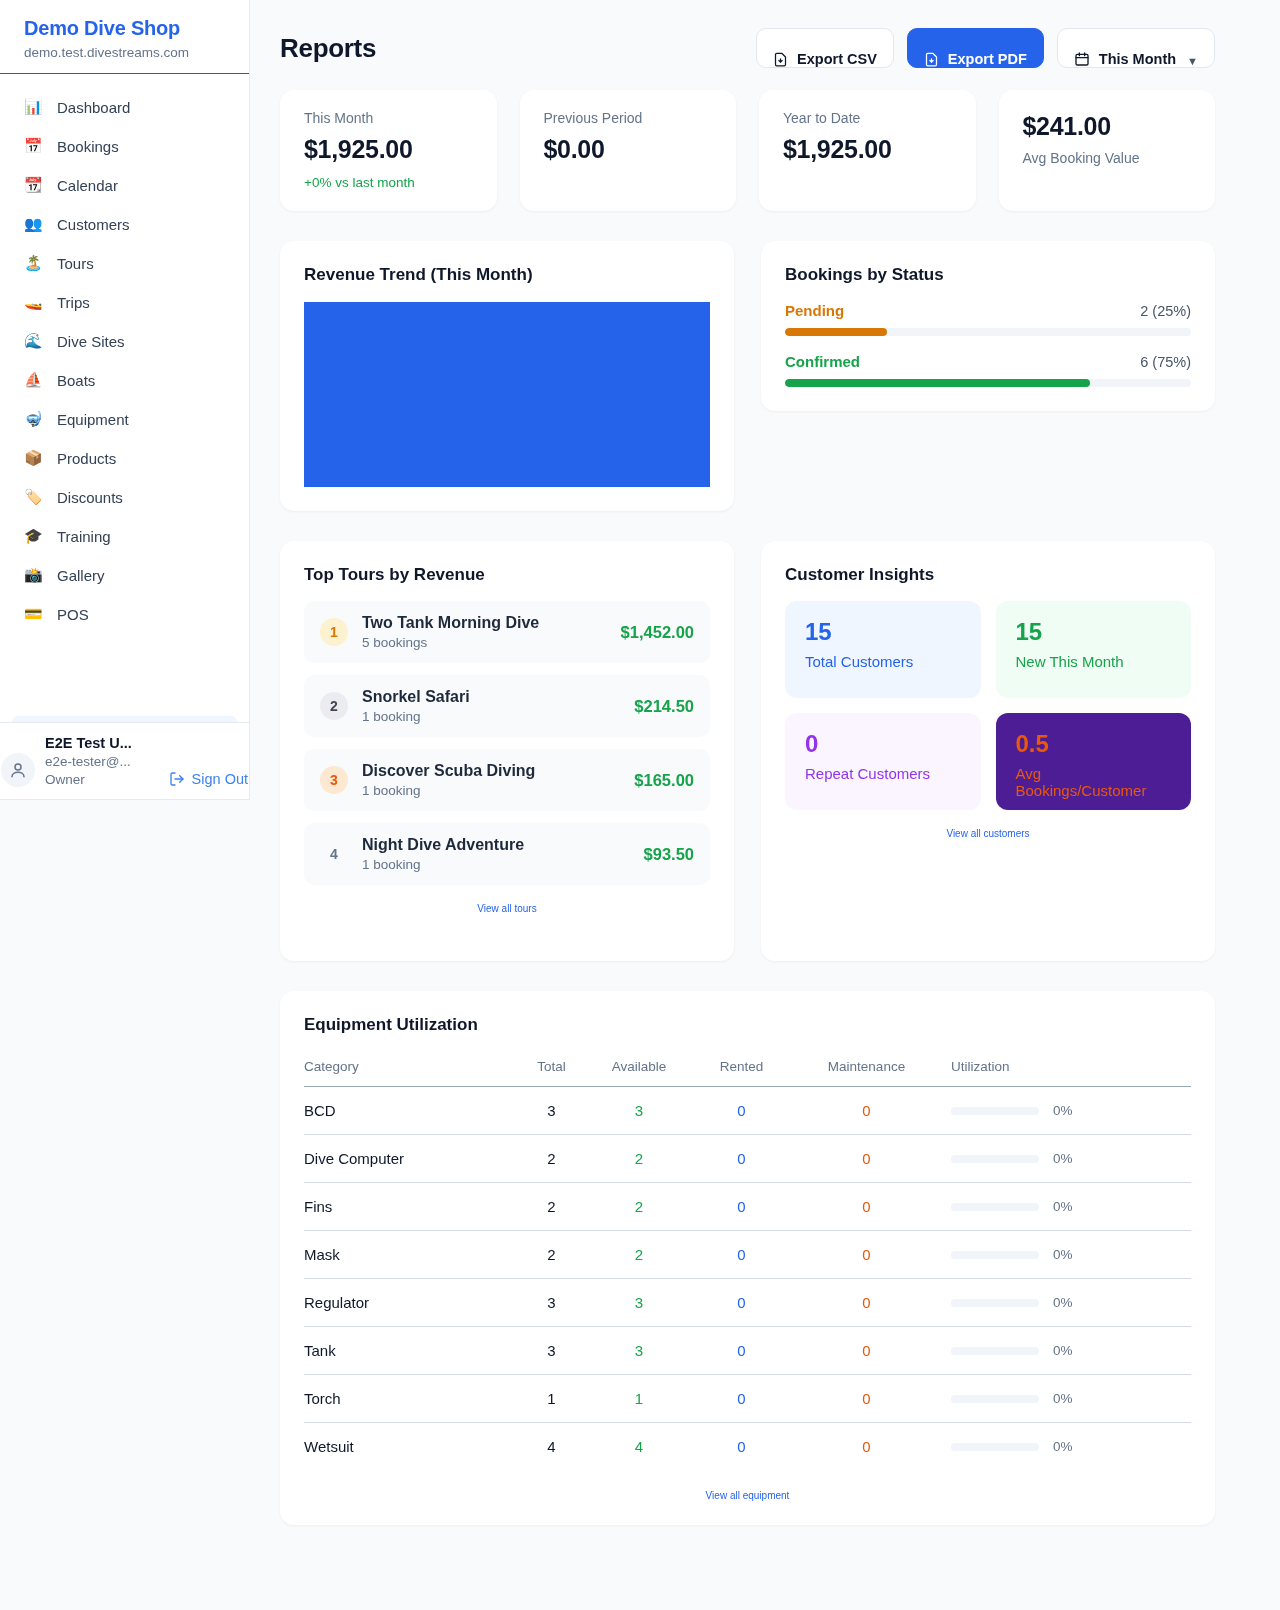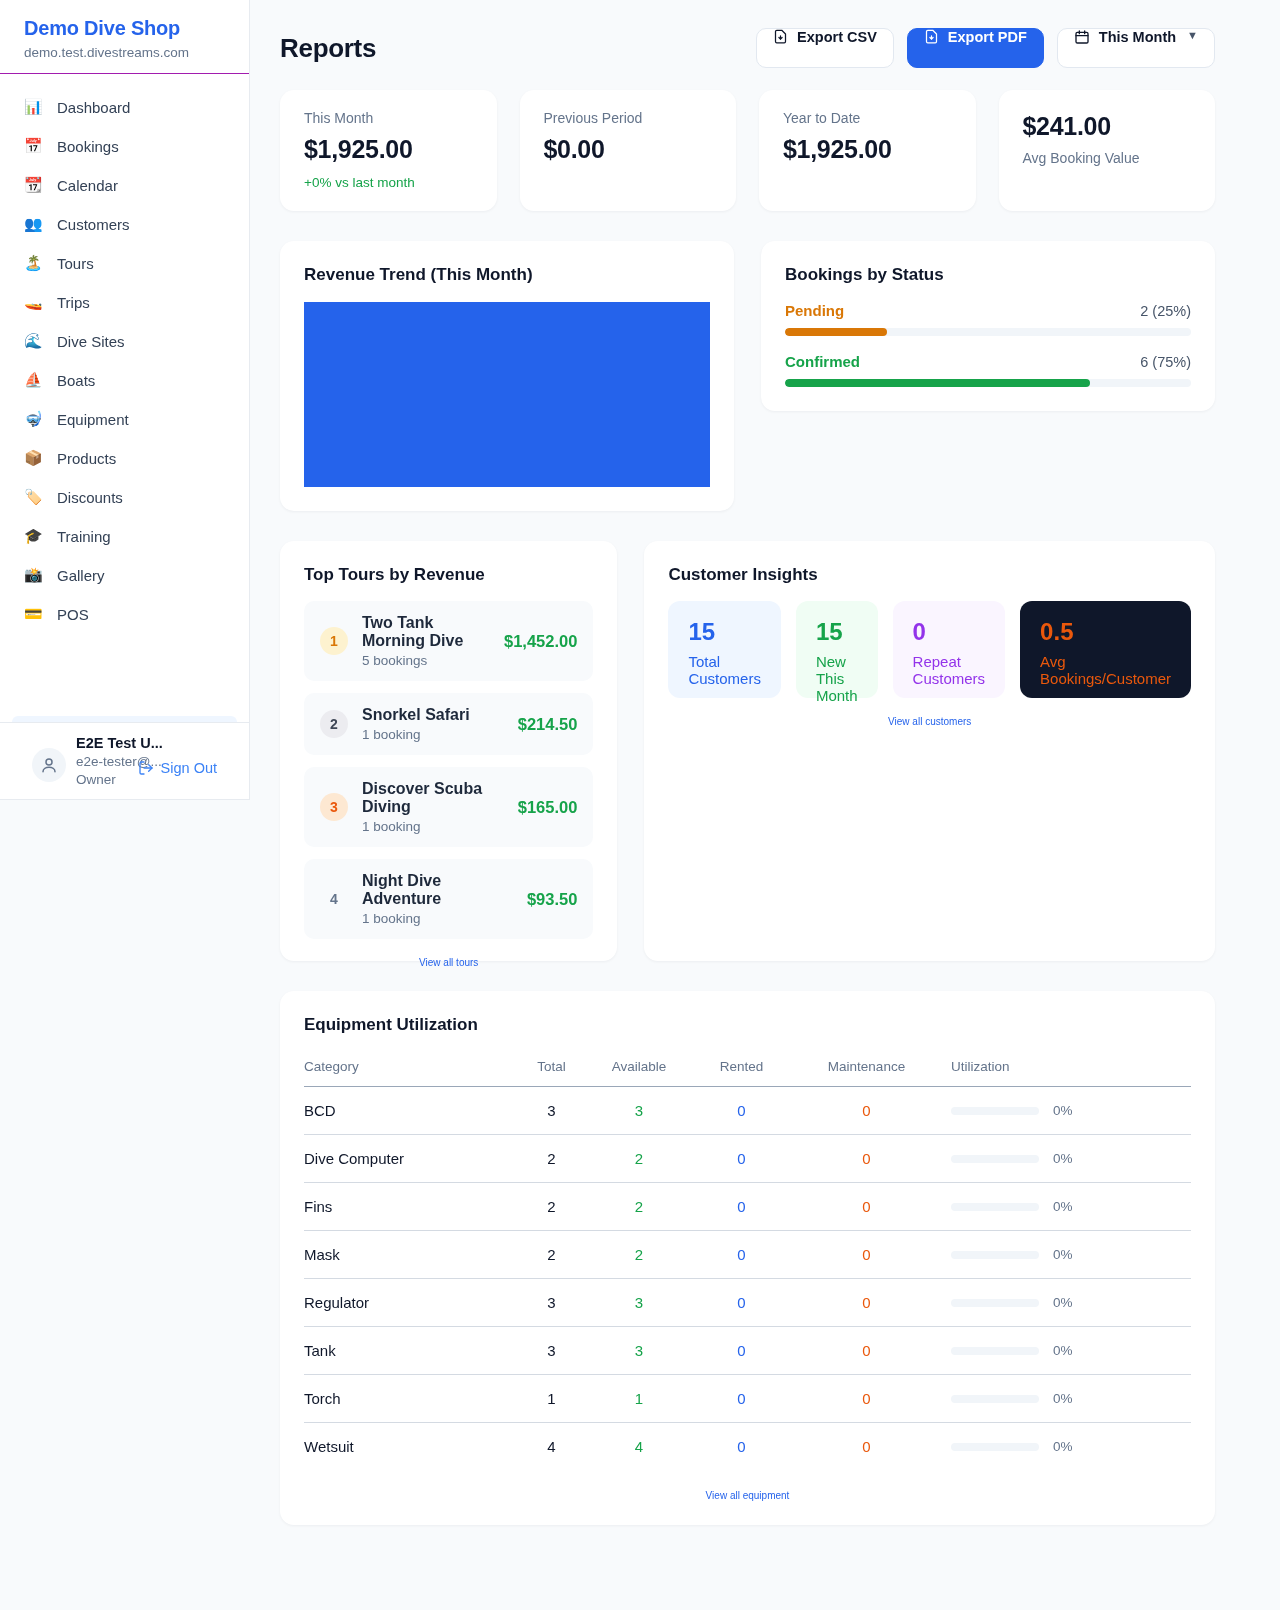--- a/index.html
+++ b/index.html
@@ -11,37 +11,37 @@
            border-right:1px solid #e7ebf0;border-bottom:1px solid #e7ebf0;
            display:flex;flex-direction:column}
   .brand{padding:17px 24px 13px;border-bottom:1px solid #a21caf}
   .brand-name{font-size:20px;font-weight:700;color:#2563eb;letter-spacing:-.2px}
   .brand-domain{font-size:13.5px;color:#64748b;margin-top:5px}
   .nav{flex:1;padding:14px 12px 0;overflow:hidden}
   .nav-item{display:flex;align-items:center;gap:13px;padding:10px 12px;border-radius:8px;
             font-size:15px;color:#334155;margin-bottom:1px;cursor:pointer}
   .nav-icon{width:20px;font-size:15px;text-align:center;flex-shrink:0}
   .active-stub{height:6px;margin:2px 12px 0;background:#eff6ff;border-radius:8px 8px 0 0}
-  .user-footer{border-top:1px solid #e7ebf0;padding:10px 32px 12px;display:flex;
-               align-items:center;gap:10px}
+  .user-footer{border-top:1px solid #e7ebf0;padding:10px 1px 12px;display:flex;
+               align-items:flex-end;gap:10px}
   .avatar{width:34px;height:34px;border-radius:50%;background:#f1f5f9;color:#64748b;
           display:flex;align-items:center;justify-content:center;margin-top:9px;flex-shrink:0}
   .user-meta{flex:1;min-width:0}
   .user-name{font-size:14.5px;font-weight:700;white-space:nowrap;margin-top:2px}
   .user-email{font-size:13.5px;color:#64748b;margin-top:3px;white-space:nowrap}
   .user-role{font-size:13.5px;color:#64748b;margin-top:3px}
   .signout{display:flex;align-items:center;gap:7px;color:#3b82f6;font-size:14.5px;
            margin-top:16px;cursor:pointer;white-space:nowrap}
 
   
   .main{position:absolute;left:250px;top:0;width:1030px;padding:28px 65px 40px 30px}
   .page-header{display:flex;justify-content:space-between;align-items:center;margin-bottom:22px}
   .page-title{font-size:26px;font-weight:700;letter-spacing:-.3px}
   .header-actions{display:flex;gap:13px}
-  .btn{display:flex;align-items:flex-start;gap:9px;height:40px;padding:0 16px;border-radius:10px;
+  .btn{display:flex;align-items:flex-end;gap:9px;height:40px;padding:0 16px;border-radius:10px;
        font-size:14.5px;font-weight:600;border:1px solid #e2e8f0;background:#fff;color:#0f172a;
        cursor:pointer;font-family:inherit}
   .btn-primary{background:#2563eb;border-color:#2563eb;color:#fff}
   .chev{font-size:11px;color:#475569;margin-left:2px}
 
   .card{background:#fff;border-radius:14px;box-shadow:0 1px 3px rgba(15,23,42,.05)}
 
   .stats-grid{display:grid;grid-template-columns:repeat(4,1fr);gap:23px;margin-bottom:30px}
   .stat-card{padding:20px 24px;min-height:121px}
   .stat-label{font-size:14px;color:#64748b}
@@ -68,21 +68,21 @@
              padding:13px 16px;margin-bottom:12px}
   .rank{width:28px;height:28px;border-radius:50%;display:flex;align-items:center;
         justify-content:center;font-size:14px;font-weight:600;flex-shrink:0}
   .tour-info{flex:1}
   .tour-name{font-size:16px;font-weight:600;color:#1e293b}
   .tour-sub{font-size:13.5px;color:#64748b;margin-top:3px}
   .tour-amount{font-size:16.5px;font-weight:700;color:#16a34a}
   .view-link{display:block;text-align:center;color:#2563eb;font-size:10px;margin-top:18px;
              cursor:pointer}
 
-  .insights-grid{display:grid;grid-template-columns:1fr 1fr 1fr 1fr;gap:15px;margin-top:16px}
+  .insights-grid{display:grid;grid-template-columns:1fr 1fr;gap:15px;margin-top:16px}
   .insight-box{border-radius:12px;padding:17px 20px;height:97px}
   .insight-value{font-size:24px;font-weight:700}
   .insight-label{font-size:15px;font-weight:500;margin-top:7px}
 
   .equip-card{padding:24px}
   table{width:100%;border-collapse:collapse;margin-top:14px}
   th{font-size:13.5px;color:#64748b;font-weight:400;text-align:center;
      padding:10px 0 12px;border-bottom:1px solid #9aa7b8}
   th.left{text-align:left}
   td{font-size:15px;padding:15px 0;border-bottom:1px solid #d4dae2;text-align:center}
@@ -318,21 +318,21 @@
             <div class="insight-label" style="color: rgb(37, 99, 235);">Total Customers</div>
           </div>
           <div class="insight-box" style="background: rgb(240, 253, 244);">
             <div class="insight-value" style="color: rgb(22, 163, 74);">15</div>
             <div class="insight-label" style="color: rgb(22, 163, 74);">New This Month</div>
           </div>
           <div class="insight-box" style="background: rgb(250, 245, 255);">
             <div class="insight-value" style="color: rgb(147, 51, 234);">0</div>
             <div class="insight-label" style="color: rgb(147, 51, 234);">Repeat Customers</div>
           </div>
-          <div class="insight-box" style="background: #0f172a;">
+          <div class="insight-box" style="background: #4c1d95;">
             <div class="insight-value" style="color: rgb(234, 88, 12);">0.5</div>
             <div class="insight-label" style="color: rgb(234, 88, 12);">Avg Bookings/Customer</div>
           </div>
         </div>
       <a class="view-link">View all customers</a>
     </section>
   </div>
 
   <section class="card equip-card">
     <h2 class="panel-title">Equipment Utilization</h2>

